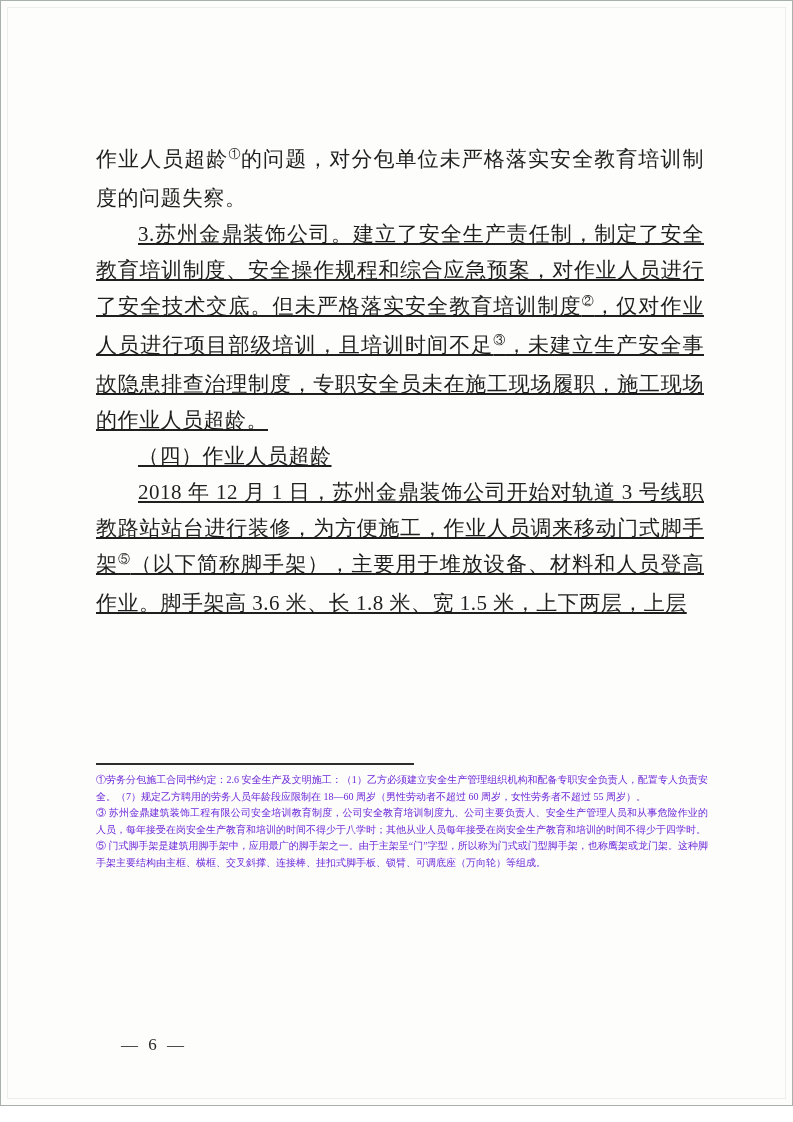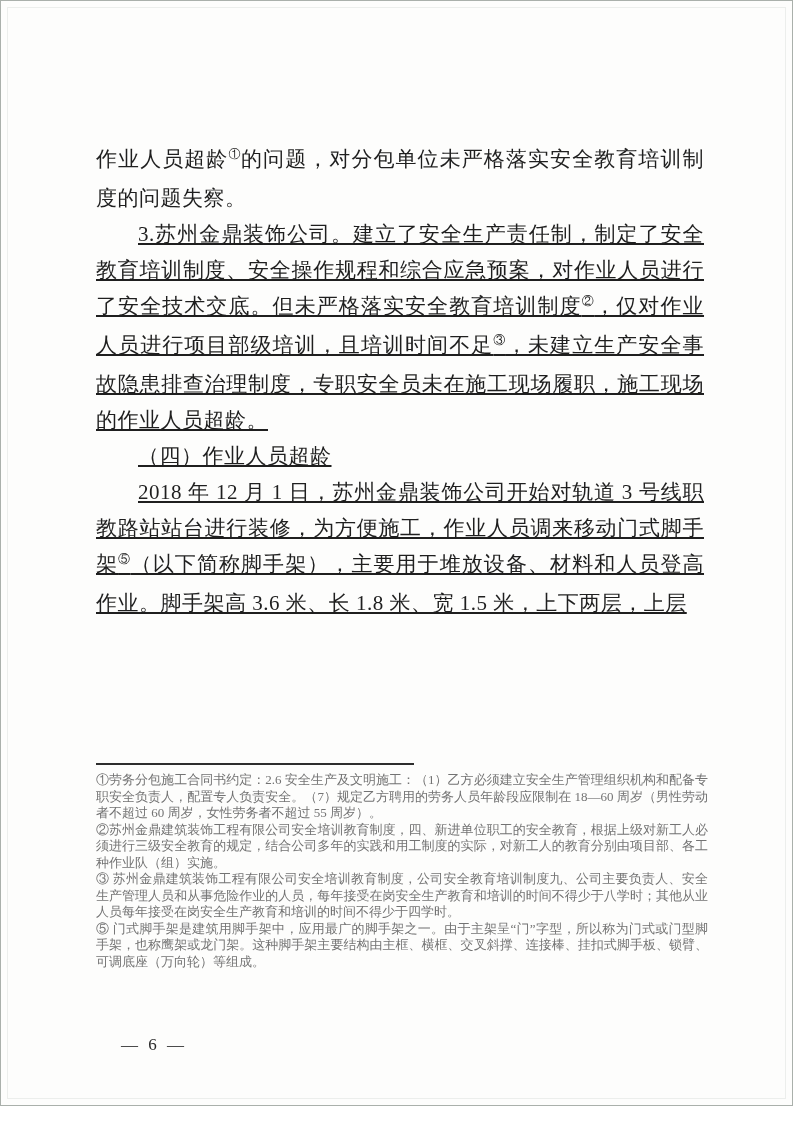--- a/index.html
+++ b/index.html
@@ -31,23 +31,23 @@
     position:relative;top:-8px;
     letter-spacing:0;
   }
   .footnote-rule{
     position:absolute;left:95px;top:762px;
     width:318px;height:0;
     border-top:2px solid #2d2d2d;
   }
   .footnotes{
     position:absolute;left:95px;top:771px;width:612px;
-    font-size:13px;line-height:16.5px;
+    font-size:10px;line-height:16.5px;
     text-align:justify;text-justify:inter-character;
-    color:#737373;
+    color:#6d28d9;
   }
   .footnotes p{margin:0;}
   .page-num{
     position:absolute;left:120px;top:1034px;
     font-size:17px;letter-spacing:3px;color:#2a2a2a;
   }
 </style>
 </head>
 <body>
 
@@ -58,19 +58,18 @@
       <p class=""><span>作业人员超龄</span><span class="sup">①</span><span>的问题，对分包单位未严格落实安全教育培训制度的问题失察。</span></p>
       <p class="indent"><span>3.苏州金鼎装饰公司。建立了安全生产责任制，制定了安全教育培训制度、安全操作规程和综合应急预案，对作业人员进行了安全技术交底。但未严格落实安全教育培训制度</span><span class="sup">②</span><span>，仅对作业人员进行项目部级培训，且培训时间不足</span><span class="sup">③</span><span>，未建立生产安全事故隐患排查治理制度，专职安全员未在施工现场履职，施工现场的作业人员超龄。</span></p>
       <p class="indent"><span>（四）作业人员超龄</span></p>
       <p class="indent"><span>2018 年 12 月 1 日，苏州金鼎装饰公司开始对轨道 3 号线职教路站站台进行装修，为方便施工，作业人员调来移动门式脚手架</span><span class="sup">⑤</span><span>（以下简称脚手架），主要用于堆放设备、材料和人员登高作业。脚手架高 3.6 米、长 1.8 米、宽 1.5 米，上下两层，上层</span></p>
     </div>
 
   <div class="footnote-rule"></div>
 
   <div class="footnotes" id="footnotes">
       <p><span>①</span><span>劳务分包施工合同书约定：2.6 安全生产及文明施工：（1）乙方必须建立安全生产管理组织机构和配备专职安全负责人，配置专人负责安全。（7）规定乙方聘用的劳务人员年龄段应限制在 18—60 周岁（男性劳动者不超过 60 周岁，女性劳务者不超过 55 周岁）。</span></p>
-      <p><span>②</span><span>苏州金鼎建筑装饰工程有限公司安全培训教育制度，四、新进单位职工的安全教育，根据上级对新工人必须进行三级安全教育的规定，结合公司多年的实践和用工制度的实际，对新工人的教育分别由项目部、各工种作业队（组）实施。</span></p>
       <p><span>③</span><span> 苏州金鼎建筑装饰工程有限公司安全培训教育制度，公司安全教育培训制度九、公司主要负责人、安全生产管理人员和从事危险作业的人员，每年接受在岗安全生产教育和培训的时间不得少于八学时；其他从业人员每年接受在岗安全生产教育和培训的时间不得少于四学时。</span></p>
       <p><span>⑤</span><span> 门式脚手架是建筑用脚手架中，应用最广的脚手架之一。由于主架呈“门”字型，所以称为门式或门型脚手架，也称鹰架或龙门架。这种脚手架主要结构由主框、横框、交叉斜撑、连接棒、挂扣式脚手板、锁臂、可调底座（万向轮）等组成。</span></p>
     </div>
 
   <div class="page-num">— 6 —</div>
 </div>
 
 </body></html>

